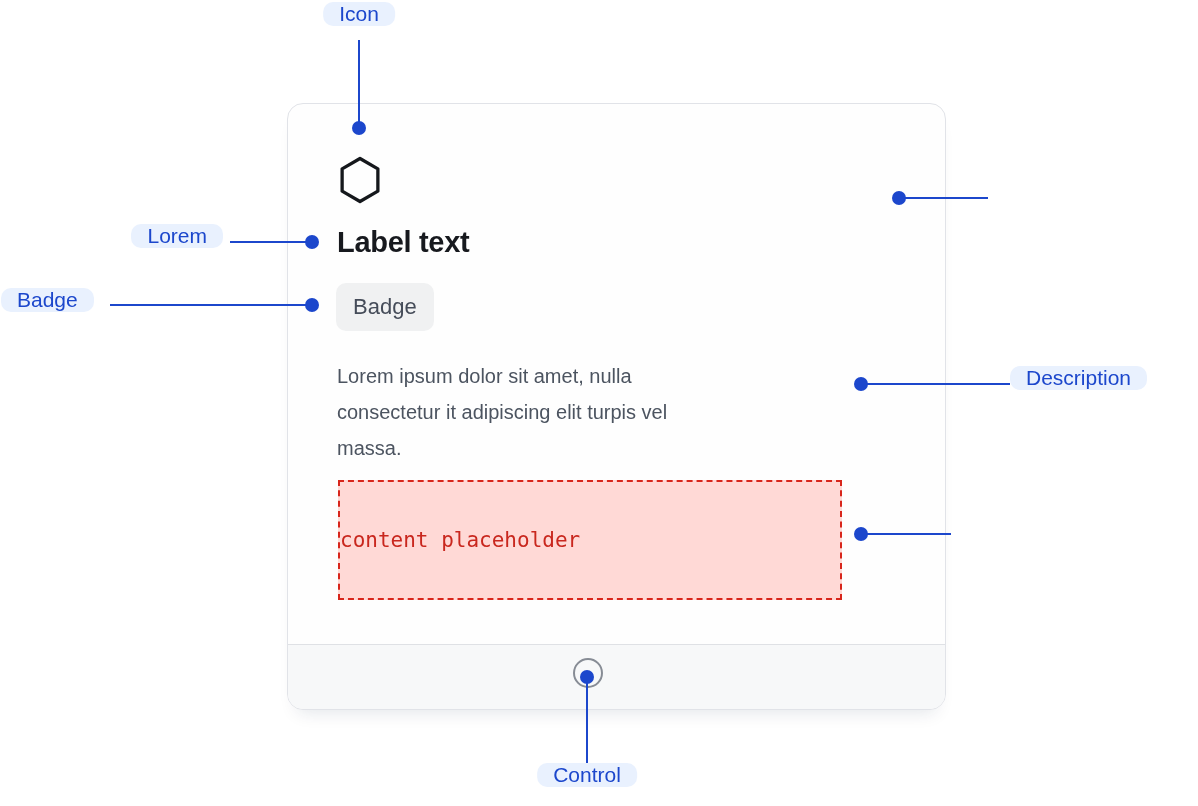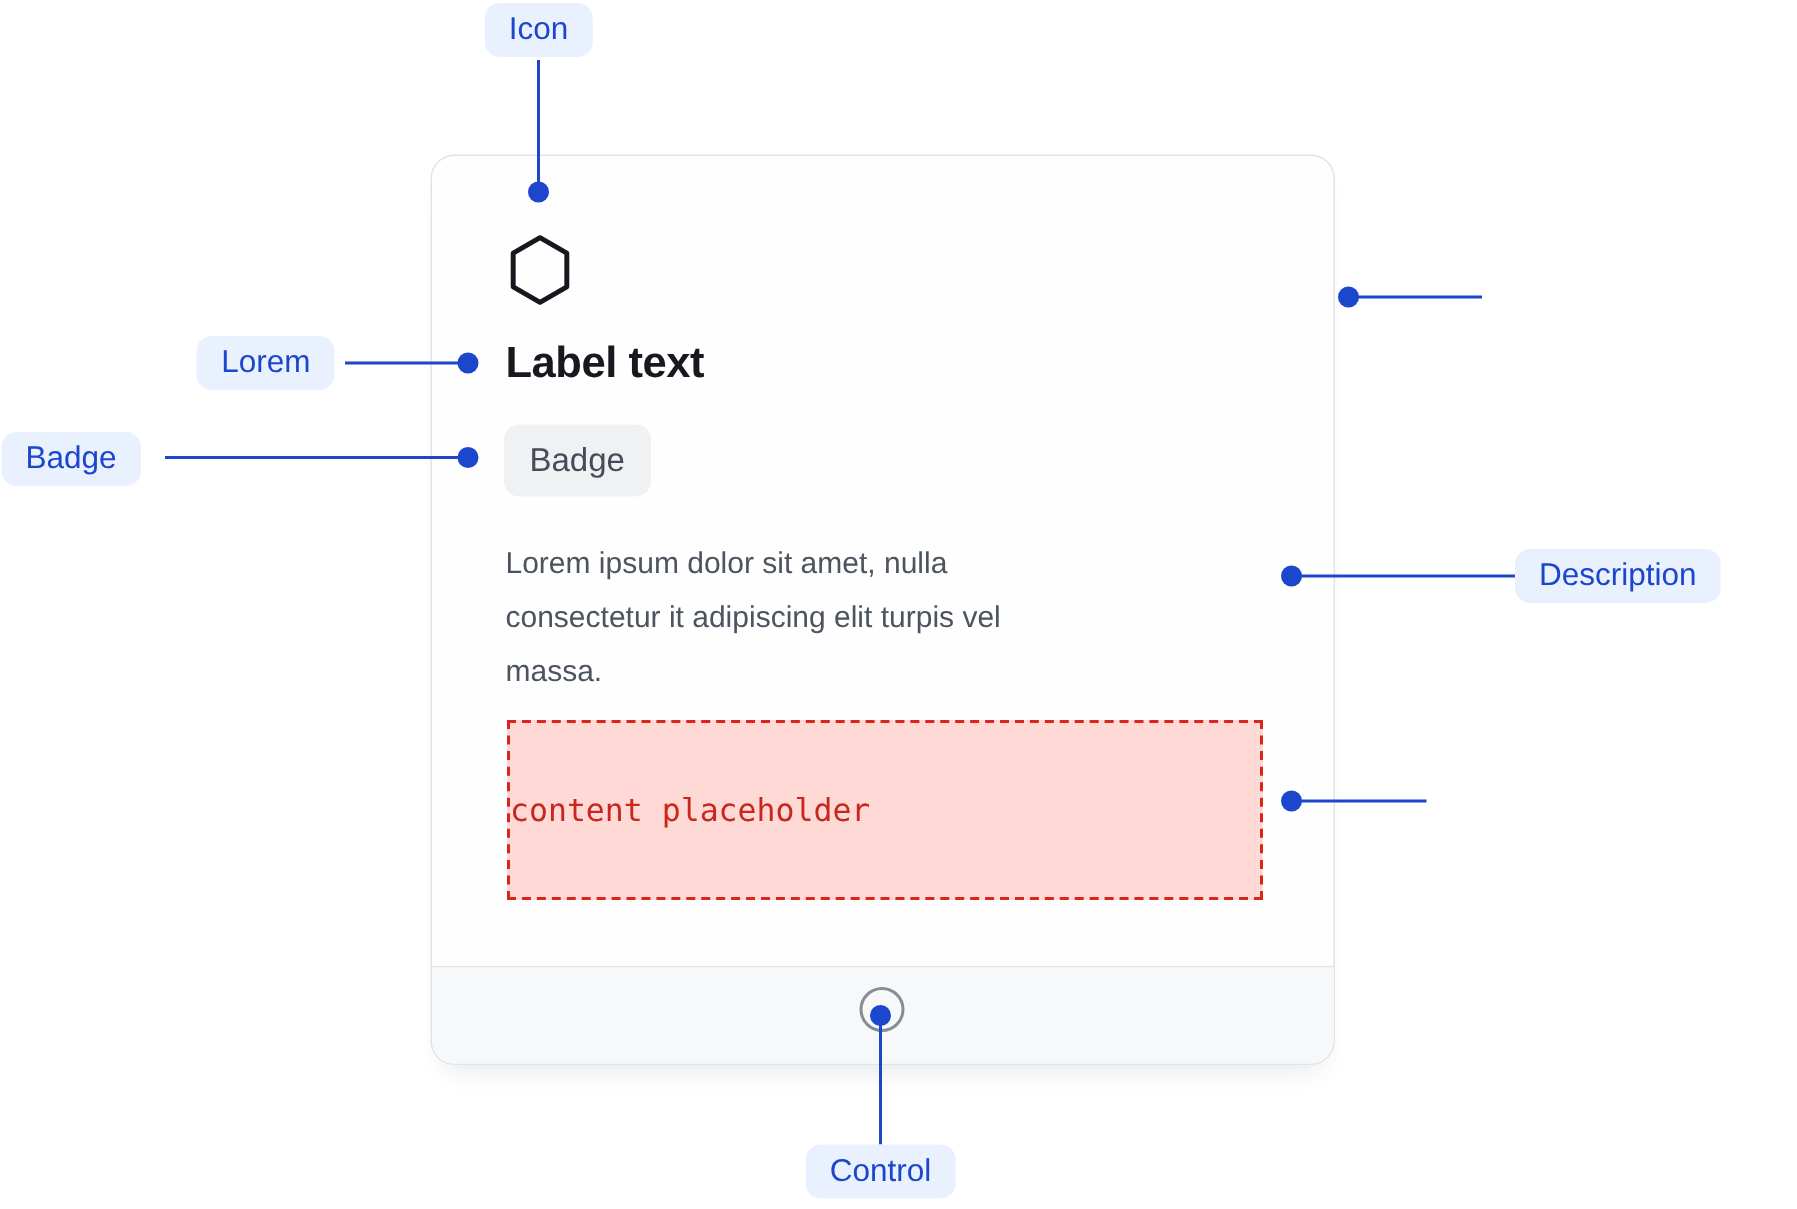--- a/index.html
+++ b/index.html
@@ -2,21 +2,21 @@
 <html><head>
 <meta charset="utf-8">
 <style>
   html,body{margin:0;padding:0;background:#ffffff;}
   .stage{
     position:relative;width:1198px;height:806px;background:#ffffff;overflow:hidden;
     font-family:"Liberation Sans", sans-serif;
   }
   
   .card{
-    position:absolute;left:287px;top:103px;width:603px;height:607px;
+    position:absolute;left:287px;top:103px;width:659px;height:607px;
     box-sizing:border-box;border:1px solid #E1E3E8;border-radius:16px;
     background:#FEFEFE;
     box-shadow:0 12px 18px -10px rgba(9,30,66,0.12);
   }
   .hexicon{position:absolute;left:50px;top:51px;width:44px;height:50px;}
   .card-label{
     position:absolute;left:49px;top:118px;margin:0;
     font-size:29px;font-weight:700;color:#17191E;letter-spacing:-0.3px;line-height:40px;
   }
   .badge{
@@ -42,21 +42,21 @@
     background:#F7F8F9;border-top:1px solid #DFE1E5;
     border-radius:0 0 15px 15px;
   }
   .control-circle{
     position:absolute;left:285px;top:13px;width:30px;height:30px;
     box-sizing:border-box;border:2px solid #878C95;border-radius:50%;
     background:transparent;cursor:pointer;
   }
   
   .pill{
-    position:absolute;height:36px;display:inline-flex;align-items:center;
+    position:absolute;height:24px;display:inline-flex;align-items:center;
     padding:0 16px;border-radius:10px;background:#E9F1FE;
     color:#1C47CC;font-size:21px;font-weight:500;white-space:nowrap;
   }
   .dot{position:absolute;width:14px;height:14px;border-radius:50%;background:#1C47CC;}
   .aline{position:absolute;background:#1C47CC;}
   .aline.h{height:2px;}
   .aline.v{width:2px;}
 
   .pill-icon{left:359px;top:2px;transform:translateX(-50%);}
   .ln-icon{left:358px;top:40px;height:88px;}

